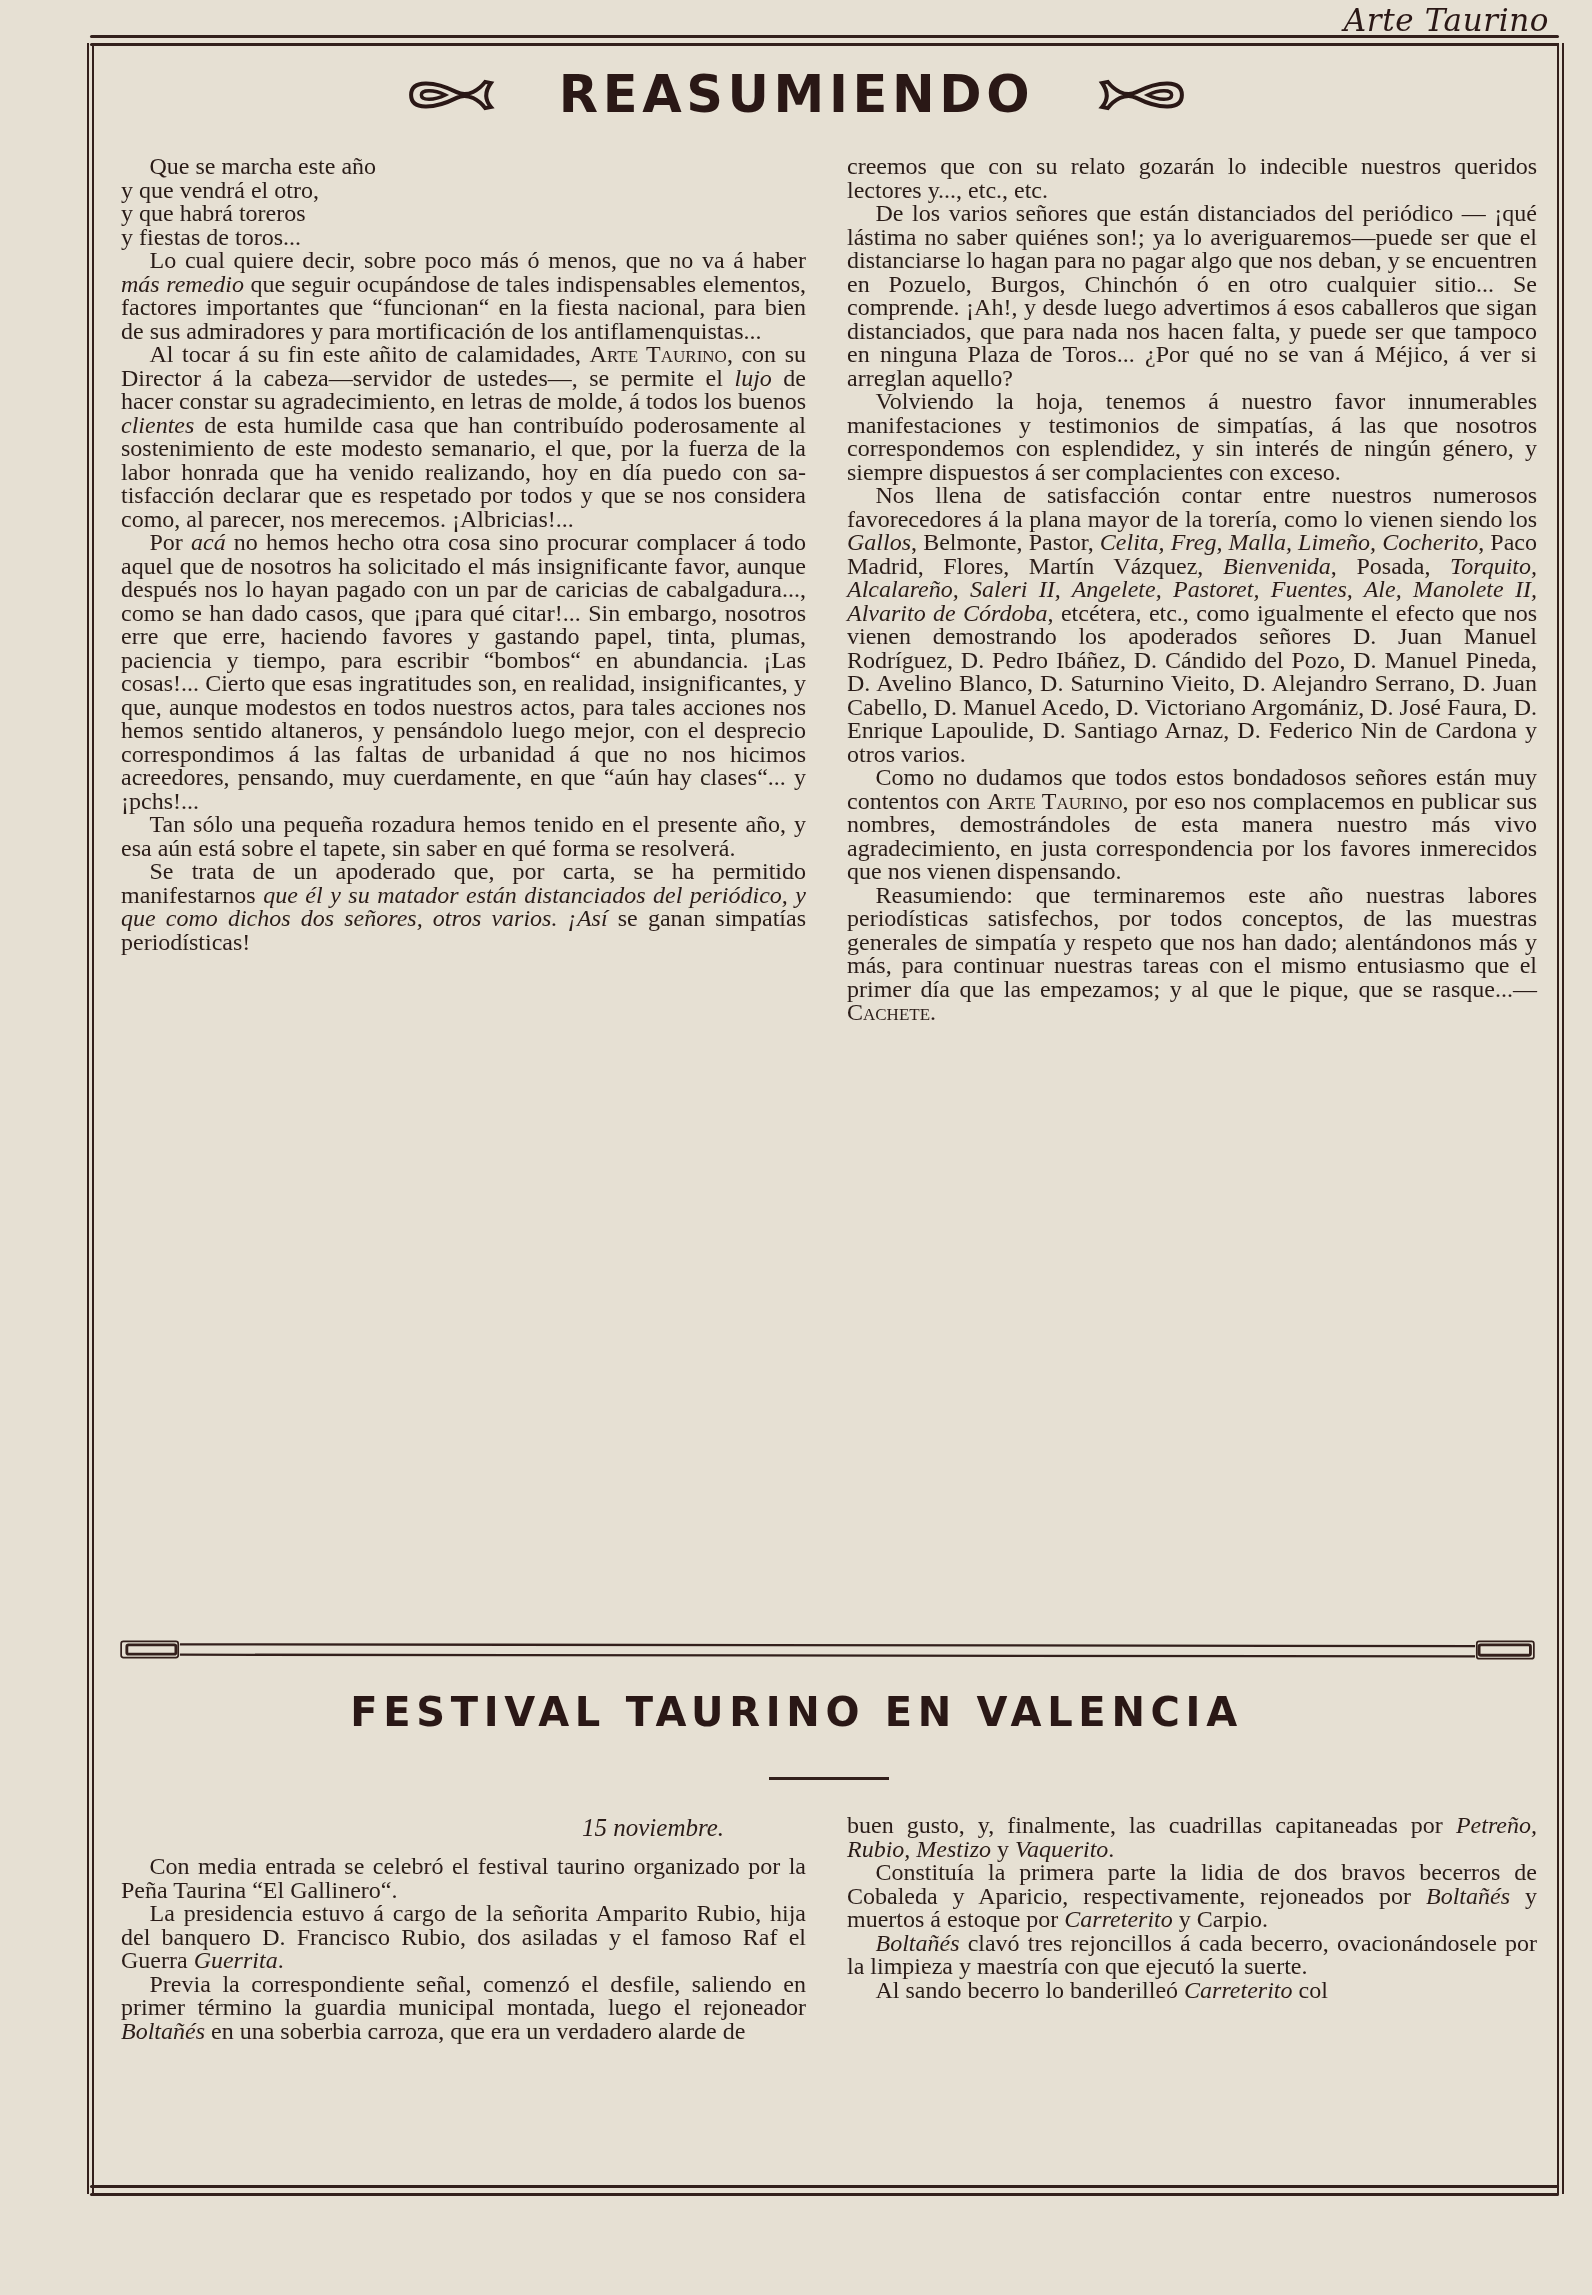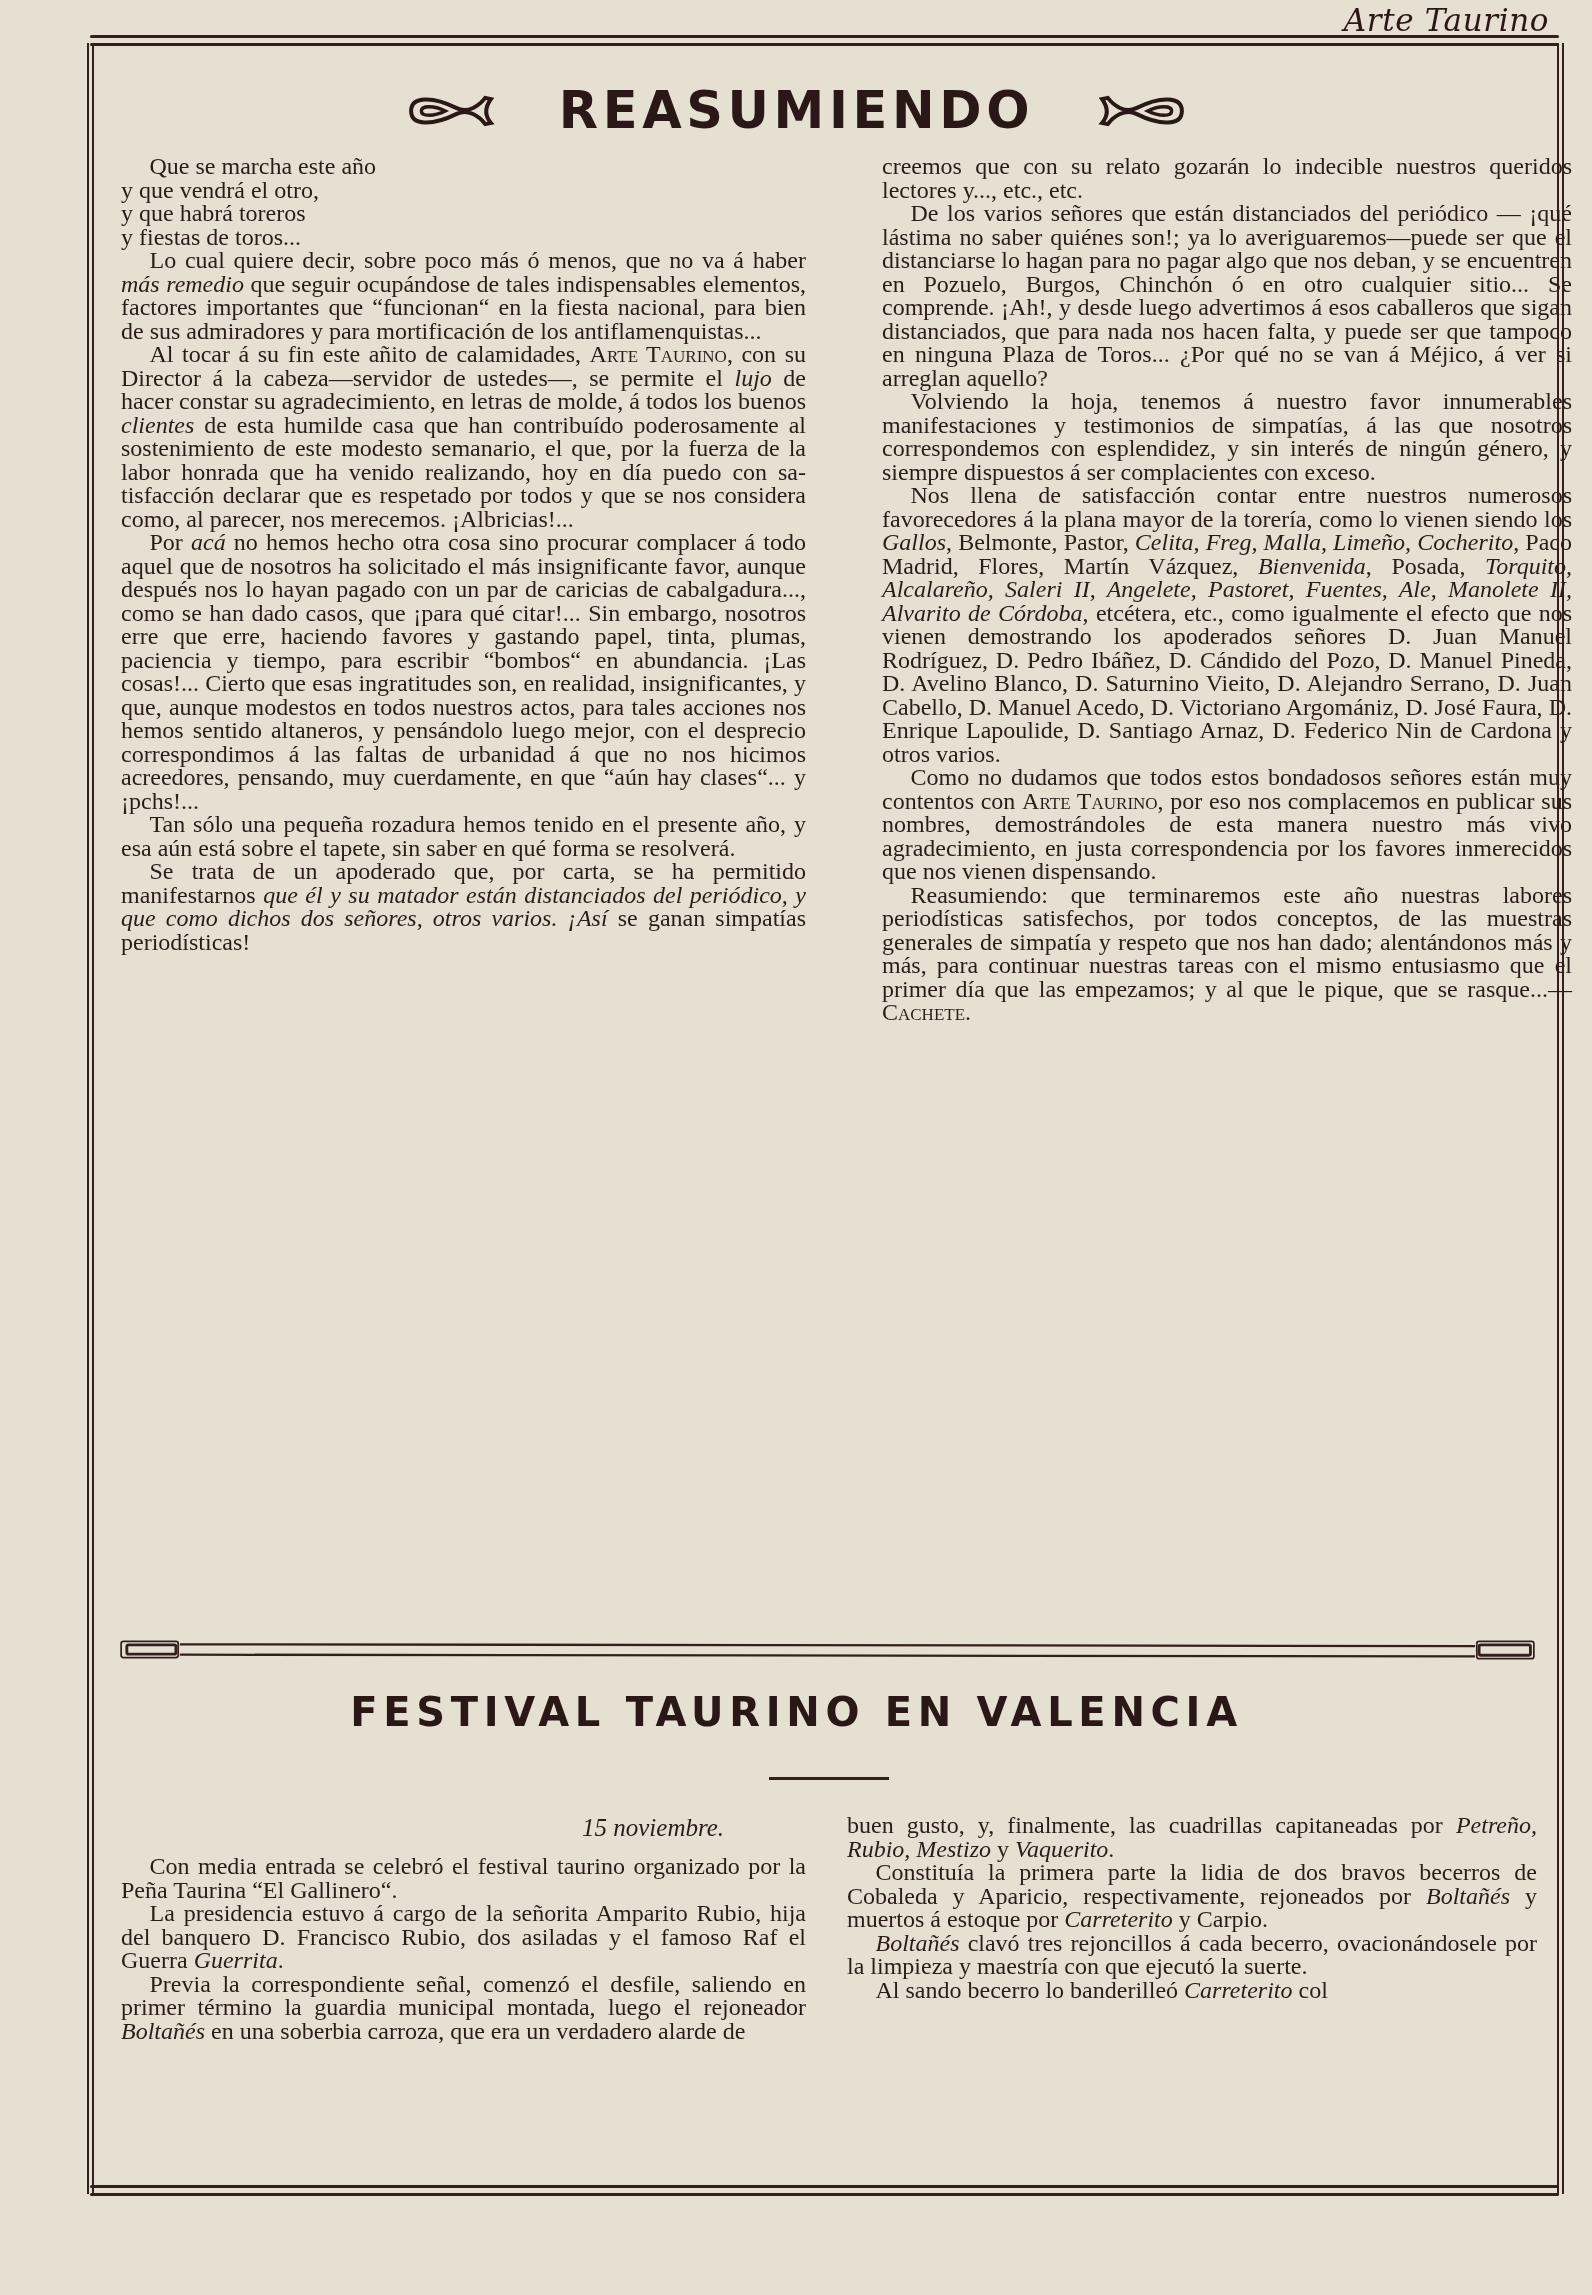--- a/index.html
+++ b/index.html
@@ -30,21 +30,21 @@
   .frame-right { left:1557px; }
   .frame-left::before, .frame-left::after,
   .frame-right::before, .frame-right::after {
     content:""; position:absolute; top:0; bottom:0; width:1.7px; background:#33201c;
   }
   .frame-left::before, .frame-right::before { left:0; }
   .frame-left::after, .frame-right::after { left:5.1px; }
 
   
   .title1 {
-    position:absolute; top:81px; left:0; width:1593px;
+    position:absolute; top:65px; left:0; width:1593px;
     display:flex; justify-content:center; align-items:center; gap:51px;
   }
   .title-text {
     font-family:"DejaVu Sans","Liberation Sans",sans-serif;
     font-weight:bold; letter-spacing:4.6px; color:#2a1816;
   }
   .title1 .title-text { font-size:51px; }
   .ornament { width:114px; height:40px; display:block; }
 
   .col {
@@ -53,21 +53,21 @@
   }
   .col p { margin:0; text-indent:28.5px; }
   .col p.noindent { text-indent:0; }
   .verse { margin:0 0 27px 183px; text-indent:0 !important; text-align:left;font-family:Liberation Serif, serif; }
   .verse span { display:block; }
   .verse span:first-child { padding-left:28.5px; }
   .sc { font-variant:small-caps; }
   i { font-style:italic; }
 
   #col-a1 { left:121px; top:155px; width:685px; }
-  #col-a2 { left:847px; top:155px; width:690px;margin-left:35px; }
+  #col-a2 { left:847px; top:155px; width:690px; }
 
   .divider {
     position:absolute; top:1638px; left:120px; width:1415px; height:23px;
   }
   .divider svg { width:100%; height:100%; display:block; }
 
   .title2 {
     position:absolute; top:1689px; left:0; width:1593px; text-align:center;
   }
   .title2 .title-text { font-size:40px; letter-spacing:5.7px; }

